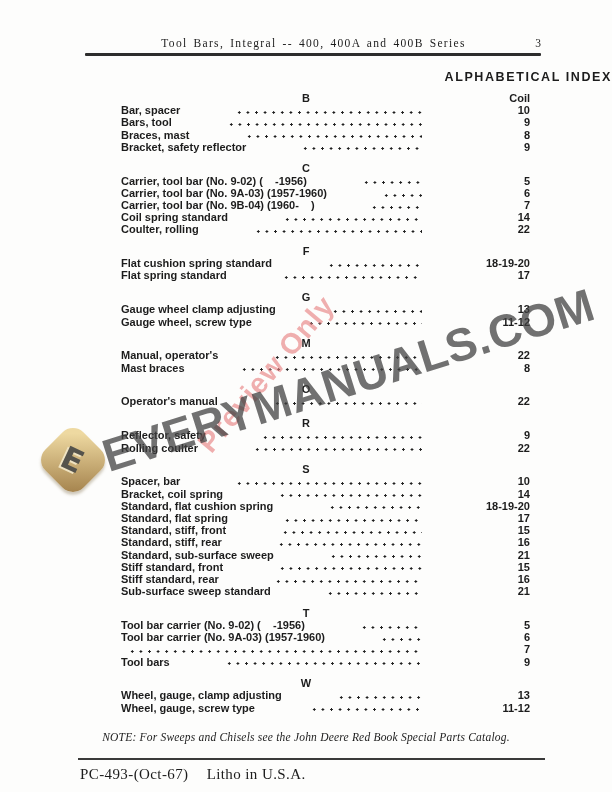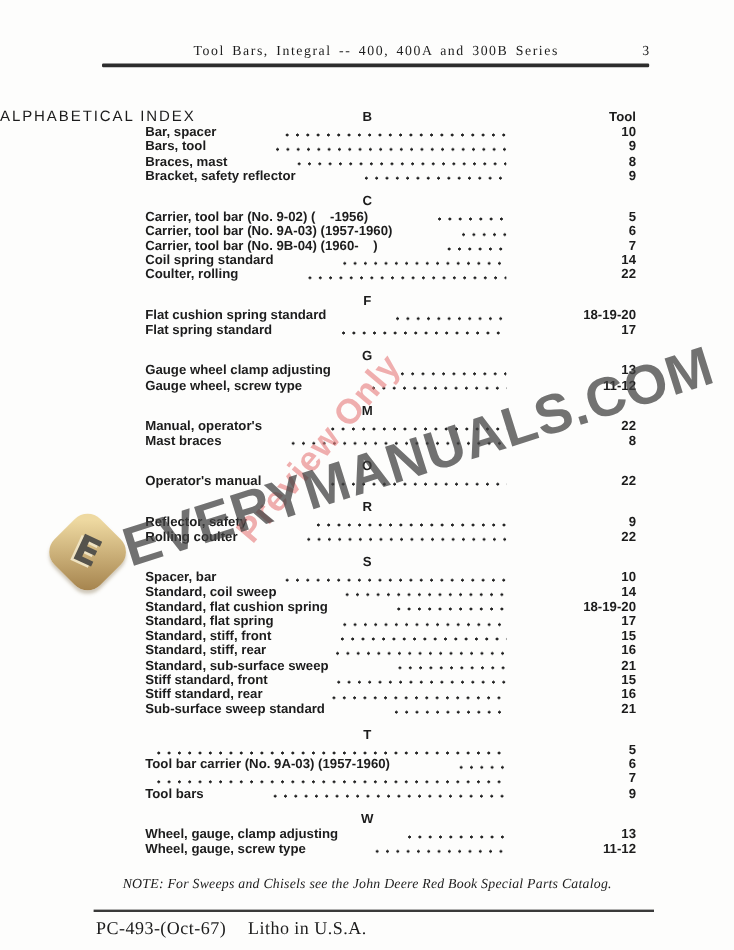--- a/index.html
+++ b/index.html
@@ -17,22 +17,22 @@
   }
   .running-head .pageno{
     position:absolute;right:0;top:0;letter-spacing:0;
   }
   .head-rule{
     position:absolute;top:53px;left:85px;width:456px;height:2.6px;
     background:#2d2d2d;border-radius:1px;
   }
   
   .index-title{
-    position:absolute;top:70px;left:0;right:0;text-align:left;
-    font-weight:normal;font-size:12.5px;letter-spacing:1.6px;margin-top:20px;
+    position:absolute;top:70px;left:0;right:0;text-align:right;
+    font-weight:bold;font-size:12.5px;letter-spacing:1.6px;
   }
   .index-body{
     position:absolute;top:92px;left:121px;width:409px;
     font-size:11px;line-height:12.2px;font-weight:bold;
   }
   .letter-row{display:flex;height:12.2px;}
   .letter-row.gap{margin-top:9.5px;}
   .letter{flex:1;text-align:center;padding-left:19px;}
   .pagecol{width:58px;text-align:right;}
   .entry-row{display:flex;height:12.2px;gap:48px;}
@@ -85,31 +85,31 @@
     font-size:31px;font-weight:bold;color:#55534c;
     transform:rotate(-20deg);
     text-shadow:-2px 2px 0 #efe3c2;
     line-height:1;
   }
 </style>
 </head>
 <body style="--wm-gray: #414141; --overlay-red: #e87f7f; --gold-light: #eed9a1; --gold-dark: #a3814b;">
 
 <div class="running-head">
-  <span>Tool Bars, Integral -- 400, 400A and 300B Series</span>
+  <span>Tool Bars, Integral -- 400, 400A and 400B Series</span>
   <span class="pageno">3</span>
 </div>
 <div class="head-rule"></div>
 
 <div class="index-title">ALPHABETICAL INDEX</div>
 
 <div class="index-body">
     <div class="letter-row">
       <span class="letter">B</span>
-      <span class="pagecol">Tool</span>
+      <span class="pagecol">Coil</span>
     </div>
     <div class="entry-row">
       <span class="entry-label">Bar, spacer</span>
       <span class="dots"></span>
       <span class="pagenum">10</span>
     </div>
     <div class="entry-row">
       <span class="entry-label">Bars, tool</span>
       <span class="dots"></span>
       <span class="pagenum">9</span>
@@ -221,21 +221,21 @@
     <div class="letter-row gap">
       <span class="letter">S</span>
       <span class="pagecol"></span>
     </div>
     <div class="entry-row">
       <span class="entry-label">Spacer, bar</span>
       <span class="dots"></span>
       <span class="pagenum">10</span>
     </div>
     <div class="entry-row">
-      <span class="entry-label">Standard, coil sweep</span>
+      <span class="entry-label">Bracket, coil spring</span>
       <span class="dots"></span>
       <span class="pagenum">14</span>
     </div>
     <div class="entry-row">
       <span class="entry-label">Standard, flat cushion spring</span>
       <span class="dots"></span>
       <span class="pagenum">18-19-20</span>
     </div>
     <div class="entry-row">
       <span class="entry-label">Standard, flat spring</span>
@@ -270,20 +270,21 @@
     <div class="entry-row">
       <span class="entry-label">Sub-surface sweep standard</span>
       <span class="dots"></span>
       <span class="pagenum">21</span>
     </div>
     <div class="letter-row gap">
       <span class="letter">T</span>
       <span class="pagecol"></span>
     </div>
     <div class="entry-row">
+      <span class="entry-label">Tool bar carrier (No. 9-02) (    -1956)</span>
       <span class="dots"></span>
       <span class="pagenum">5</span>
     </div>
     <div class="entry-row">
       <span class="entry-label">Tool bar carrier (No. 9A-03) (1957-1960)</span>
       <span class="dots"></span>
       <span class="pagenum">6</span>
     </div>
     <div class="entry-row">
       <span class="dots"></span>

